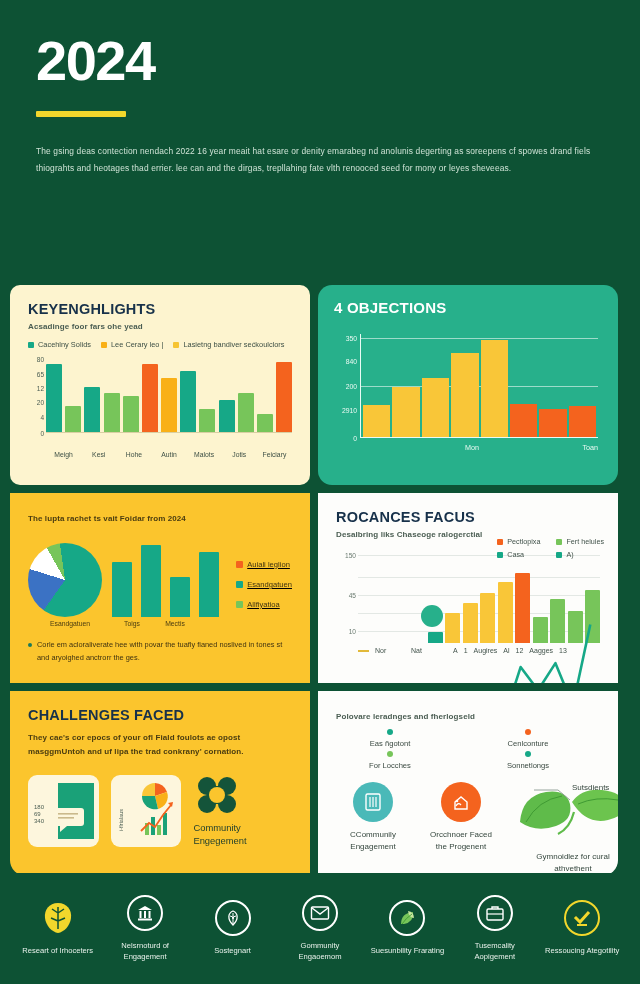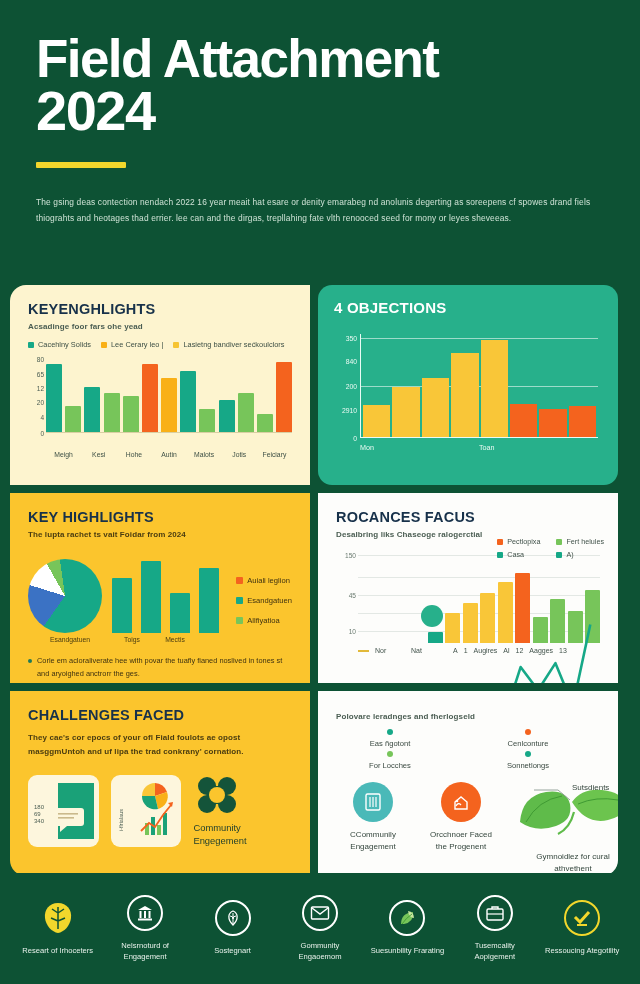--- a/index.html
+++ b/index.html
@@ -32,21 +32,21 @@
     position: absolute; left: 10px; top: 285px; width: 620px; height: 588px;
     display: grid; grid-template-columns: 300px 300px; grid-template-rows: 200px 190px 185px;
     gap: 8px 8px;
   }
   .panel { position: relative; overflow: hidden; }
   .p-cream { background: #fdf4cf; }
   .p-teal   { background: #27b08b; border-radius: 14px; }
   .p-gold   { background: #fbc52d; }
   .p-white  { background: #fdfdfb; }
 
-  .r-tl { border-top-left-radius: 16px; }
+  .r-tl { border-top-left-radius: 16px; border-radius: 10px; }
   .r-br { border-bottom-right-radius: 16px; }
   .r-bl { border-bottom-left-radius: 16px; }
 
   .panel-title {
     font-size: 14.5px; font-weight: 700; letter-spacing: .2px; color: #17314a;
   }
   .panel-title.light { color: #ffffff; font-size: 15px; }
   .panel-sub { font-size: 8px; color: #4a5d52; margin-top: 5px; letter-spacing: .1px; font-weight: bold; }
   .pad { padding: 16px 18px; }
 
@@ -68,24 +68,24 @@
   
   .chart2wrap { padding: 14px 20px 10px 16px; }
   .chart2 { position: relative; height: 104px; display: flex; margin-top: 18px; }
   .yaxis2 { width: 26px; position: relative; font-size: 6.8px; color: #eafaf3; }
   .yaxis2 span { position: absolute; right: 3px; transform: translateY(-50%); }
   .plot2 { flex: 1; position: relative; border-left: 1.5px solid #e9fbf4; border-bottom: 1.5px solid #e9fbf4; }
   .grid2 { position: absolute; left: 0; right: 0; height: 1px; background: rgba(255,255,255,.55); }
   .bars2 { position: absolute; inset: 0; display: flex; align-items: flex-end; gap: 2px; padding: 0 2px; }
   .bars2 .bar { border-radius: 0; }
   .xlabels2 { display: flex; margin-left: 26px; margin-top: 5px; font-size: 7.2px; color: #eafaf3; }
-  .xlabels2 span { flex: 1; text-align: left; }
-
-  
-  .chart3 { display: flex; align-items: flex-end; gap: 10px; margin-top: 10px; height: 84px; }
+  .xlabels2 span { flex: 1; text-align: right; }
+
+  
+  .chart3 { display: flex; align-items: flex-end; gap: 10px; margin-top: 10px; height: 84px; text-decoration: underline; }
   .pie { width: 74px; height: 74px; border-radius: 50%; flex: none; }
   .minibars { display: flex; align-items: flex-end; gap: 9px; height: 76px; flex: none; }
   .minibars .bar { width: 20px; }
   .legend3 { margin-left: auto; display: flex; flex-direction: column; gap: 11px; padding-bottom: 8px; }
   .legend3 .lg-item { font-size: 7.6px; color: #3f3210; }
   .legend3 .sw { width: 7px; height: 7px; }
   .xlabels3 { display: flex; gap: 0; margin-top: 3px; font-size: 6.8px; color: #4a3c10; }
   .bullet { display: flex; gap: 5px; margin-top: 12px; font-size: 7.4px; color: #3f3210; line-height: 1.7; }
   .dot { width: 4px; height: 4px; border-radius: 50%; background: #1e7a58; margin-top: 4px; flex: none; }
 
@@ -133,21 +133,20 @@
   .foot-ring.none { border: none; }
   .foot-label { margin-top: 9px; font-size: 7.6px; color: #e8f1eb; text-align: center; line-height: 1.5; }
 </style>
 </head>
 <body>
 
 <div class="page">
 
   <div class="header">
     <h1 class="hero-title">
-      <span>Field Attachment</span>
       <span class="line2">2024</span>
     </h1>
     <div class="hero-rule"></div>
     <p class="hero-body">The gsing deas contection nendach 2022 16 year meait hat esare or denity emarabeg nd anolunis degerting as soreepens cf spowes drand fiels thiograhts and heotages thad errier. lee can and the dirgas, trepllahing fate vlth renooced seed for mony or leyes sheveeas.</p>
   </div>
 
   <div class="grid">
 
     <div class="panel p-cream r-tl pad">
       <div class="panel-title">KEYENGHLIGHTS</div>
@@ -231,21 +230,20 @@
           </div>
         </div>
         <div class="xlabels2">
           <span>Mon</span>
           <span>Toan</span>
         </div>
       </div>
     </div>
 
     <div class="panel p-gold pad">
-      <div class="panel-title">KEY HIGHLIGHTS</div>
       <div class="panel-sub" style="color:#4a3c10">The lupta rachet ts vait Foidar from 2024</div>
 
       <div class="chart3">
         <div class="pie" id="pie3" style="background: conic-gradient(from -8deg, rgb(22, 168, 135) 0deg, rgb(22, 168, 135) 223.2deg, rgb(59, 114, 196) 223.2deg, rgb(59, 114, 196) 295.2deg, rgb(255, 255, 255) 295.2deg, rgb(255, 255, 255) 338.4deg, rgb(119, 197, 90) 338.4deg, rgb(119, 197, 90) 360deg);"></div>
         <div class="minibars" id="bars3">
             <div class="bar" style="height: 55.1px; background: rgb(22, 168, 135);"></div>
             <div class="bar" style="height: 72.2px; background: rgb(22, 168, 135);"></div>
             <div class="bar" style="height: 39.9px; background: rgb(22, 168, 135);"></div>
             <div class="bar" style="height: 64.6px; background: rgb(22, 168, 135);"></div>
           </div>

